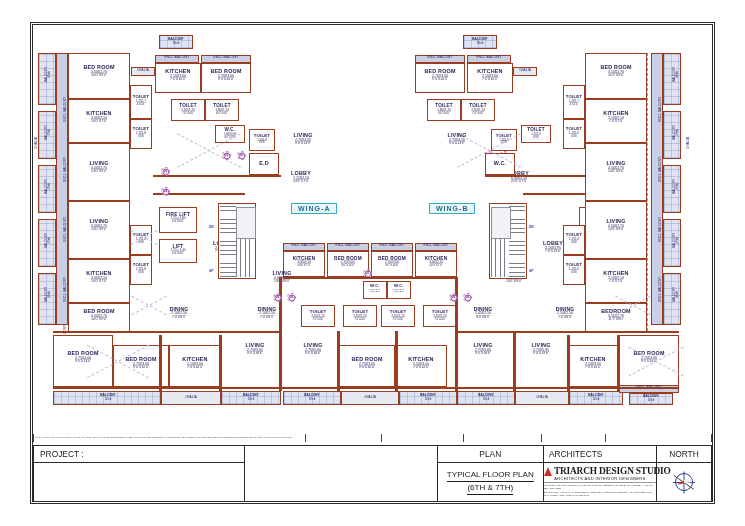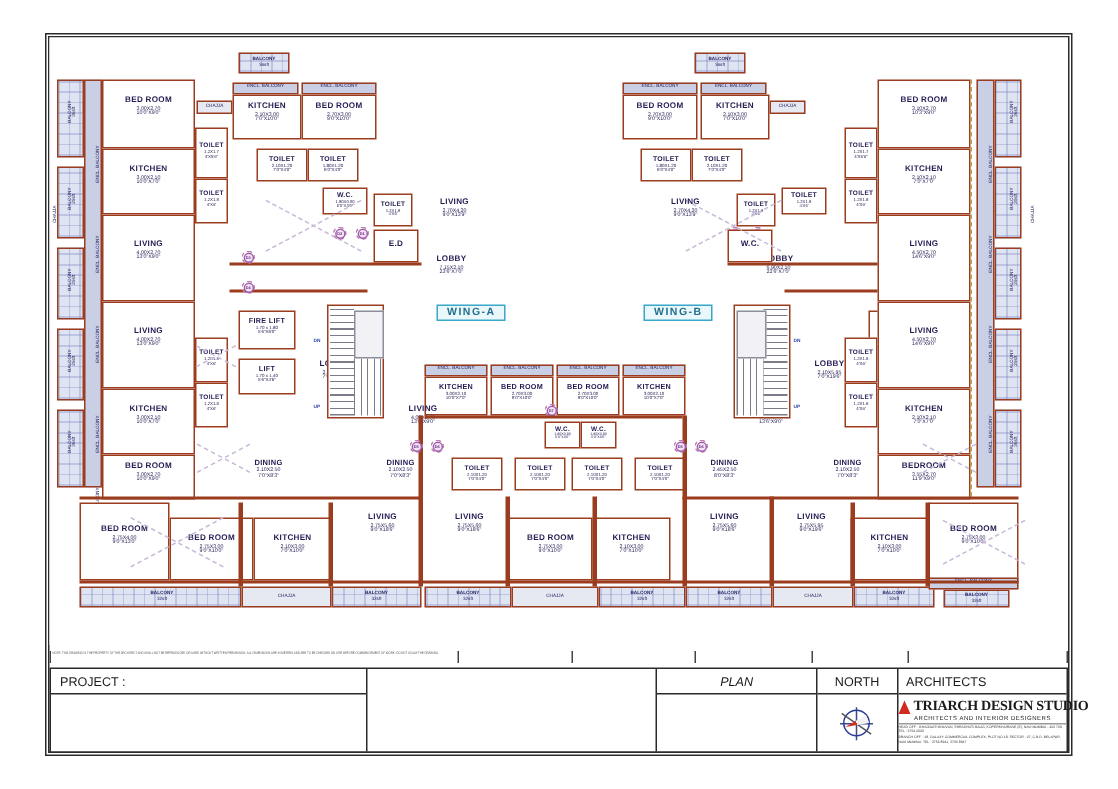--- a/index.html
+++ b/index.html
@@ -81,21 +81,21 @@
         display:flex;align-items:center;font-size:8.4px;color:#1a1a1a;}
   .tb .bd{flex:1;display:flex;align-items:center;box-sizing:border-box;}
 
   .c-project{width:218px;}
   .c-project .hd{padding-left:6px;}
   .c-project .bd{padding-left:6px;}
   .c-project .bd p{margin:0;font-size:7.3px;line-height:1.62;color:#1a1a1a;letter-spacing:.1px;}
   .c-dev{width:200px;}
   .c-dev .hd{justify-content:center;}
   .c-plan{width:110px;}
-  .c-plan .hd{justify-content:center;font-style:italic;}
+  .c-plan .hd{justify-content:center;}
   .c-plan .bd{justify-content:center;}
   .c-plan .bd .pt{text-align:center;font-size:8.1px;color:#1a1a1a;line-height:1.45;}
   .c-plan .bd .pt span{border-bottom:.8px solid #1a1a1a;display:inline-block;}
   .c-north{width:56px;}
   .c-north .hd{justify-content:center;}
   .c-north .bd{justify-content:center;}
   .c-arch{flex:1;}
   .c-arch .hd{padding-left:5px;}
   .c-arch .bd{justify-content:center;}
 
@@ -795,45 +795,51 @@
     <div class="col c-project">
       <div class="hd">PROJECT :</div>
     </div>
 
     <div class="col c-dev">
       <div class="bd"></div>
     </div>
 
     <div class="col c-plan">
       <div class="hd">PLAN</div>
-    </div>
-
-    <div class="col c-north">
-      <div class="hd">NORTH</div>
       <div class="bd">
-        <div class="compass">
-          <div class="cross"></div>
-          <div class="cross2"></div>
-          <div class="ring"></div>
-          <div class="diag"></div>
-          <div class="needle"></div>
+        <div class="pt">
+          <span>TYPICAL FLOOR PLAN</span><br>
+          <span>(6TH &amp; 7TH)</span>
         </div>
       </div>
     </div>
 
     <div class="col c-arch">
       <div class="hd">ARCHITECTS</div>
       <div class="bd">
         <div class="logo">
           <div class="l1">
             <div class="tri"></div>
             <div class="nm">TRIARCH DESIGN STUDIO</div>
           </div>
           <div class="l2">ARCHITECTS AND INTERIOR DESIGNERS</div>
           <div class="rule"></div>
           <div class="l3">HEAD OFF. : BHAGWATI BHUVAN, SHRADHATI BAUG, KOPERKHAIRANE (E), NAVI MUMBAI - 400 709.     TEL : 2754 0333</div>
           <div class="l3">BRANCH OFF. : 18, GALAXY COMMERCIAL COMPLEX, PLOT NO 18, SECTOR - 07, C.B.D. BELAPUR, NAVI MUMBAI.     TEL : 2756 8941, 2756 8947</div>
         </div>
       </div>
     </div>
 
+    <div class="col c-north">
+      <div class="hd">NORTH</div>
+      <div class="bd">
+        <div class="compass">
+          <div class="cross"></div>
+          <div class="cross2"></div>
+          <div class="ring"></div>
+          <div class="diag"></div>
+          <div class="needle"></div>
+        </div>
+      </div>
+    </div>
+
   </div>
 </div>
 
 </body></html>

